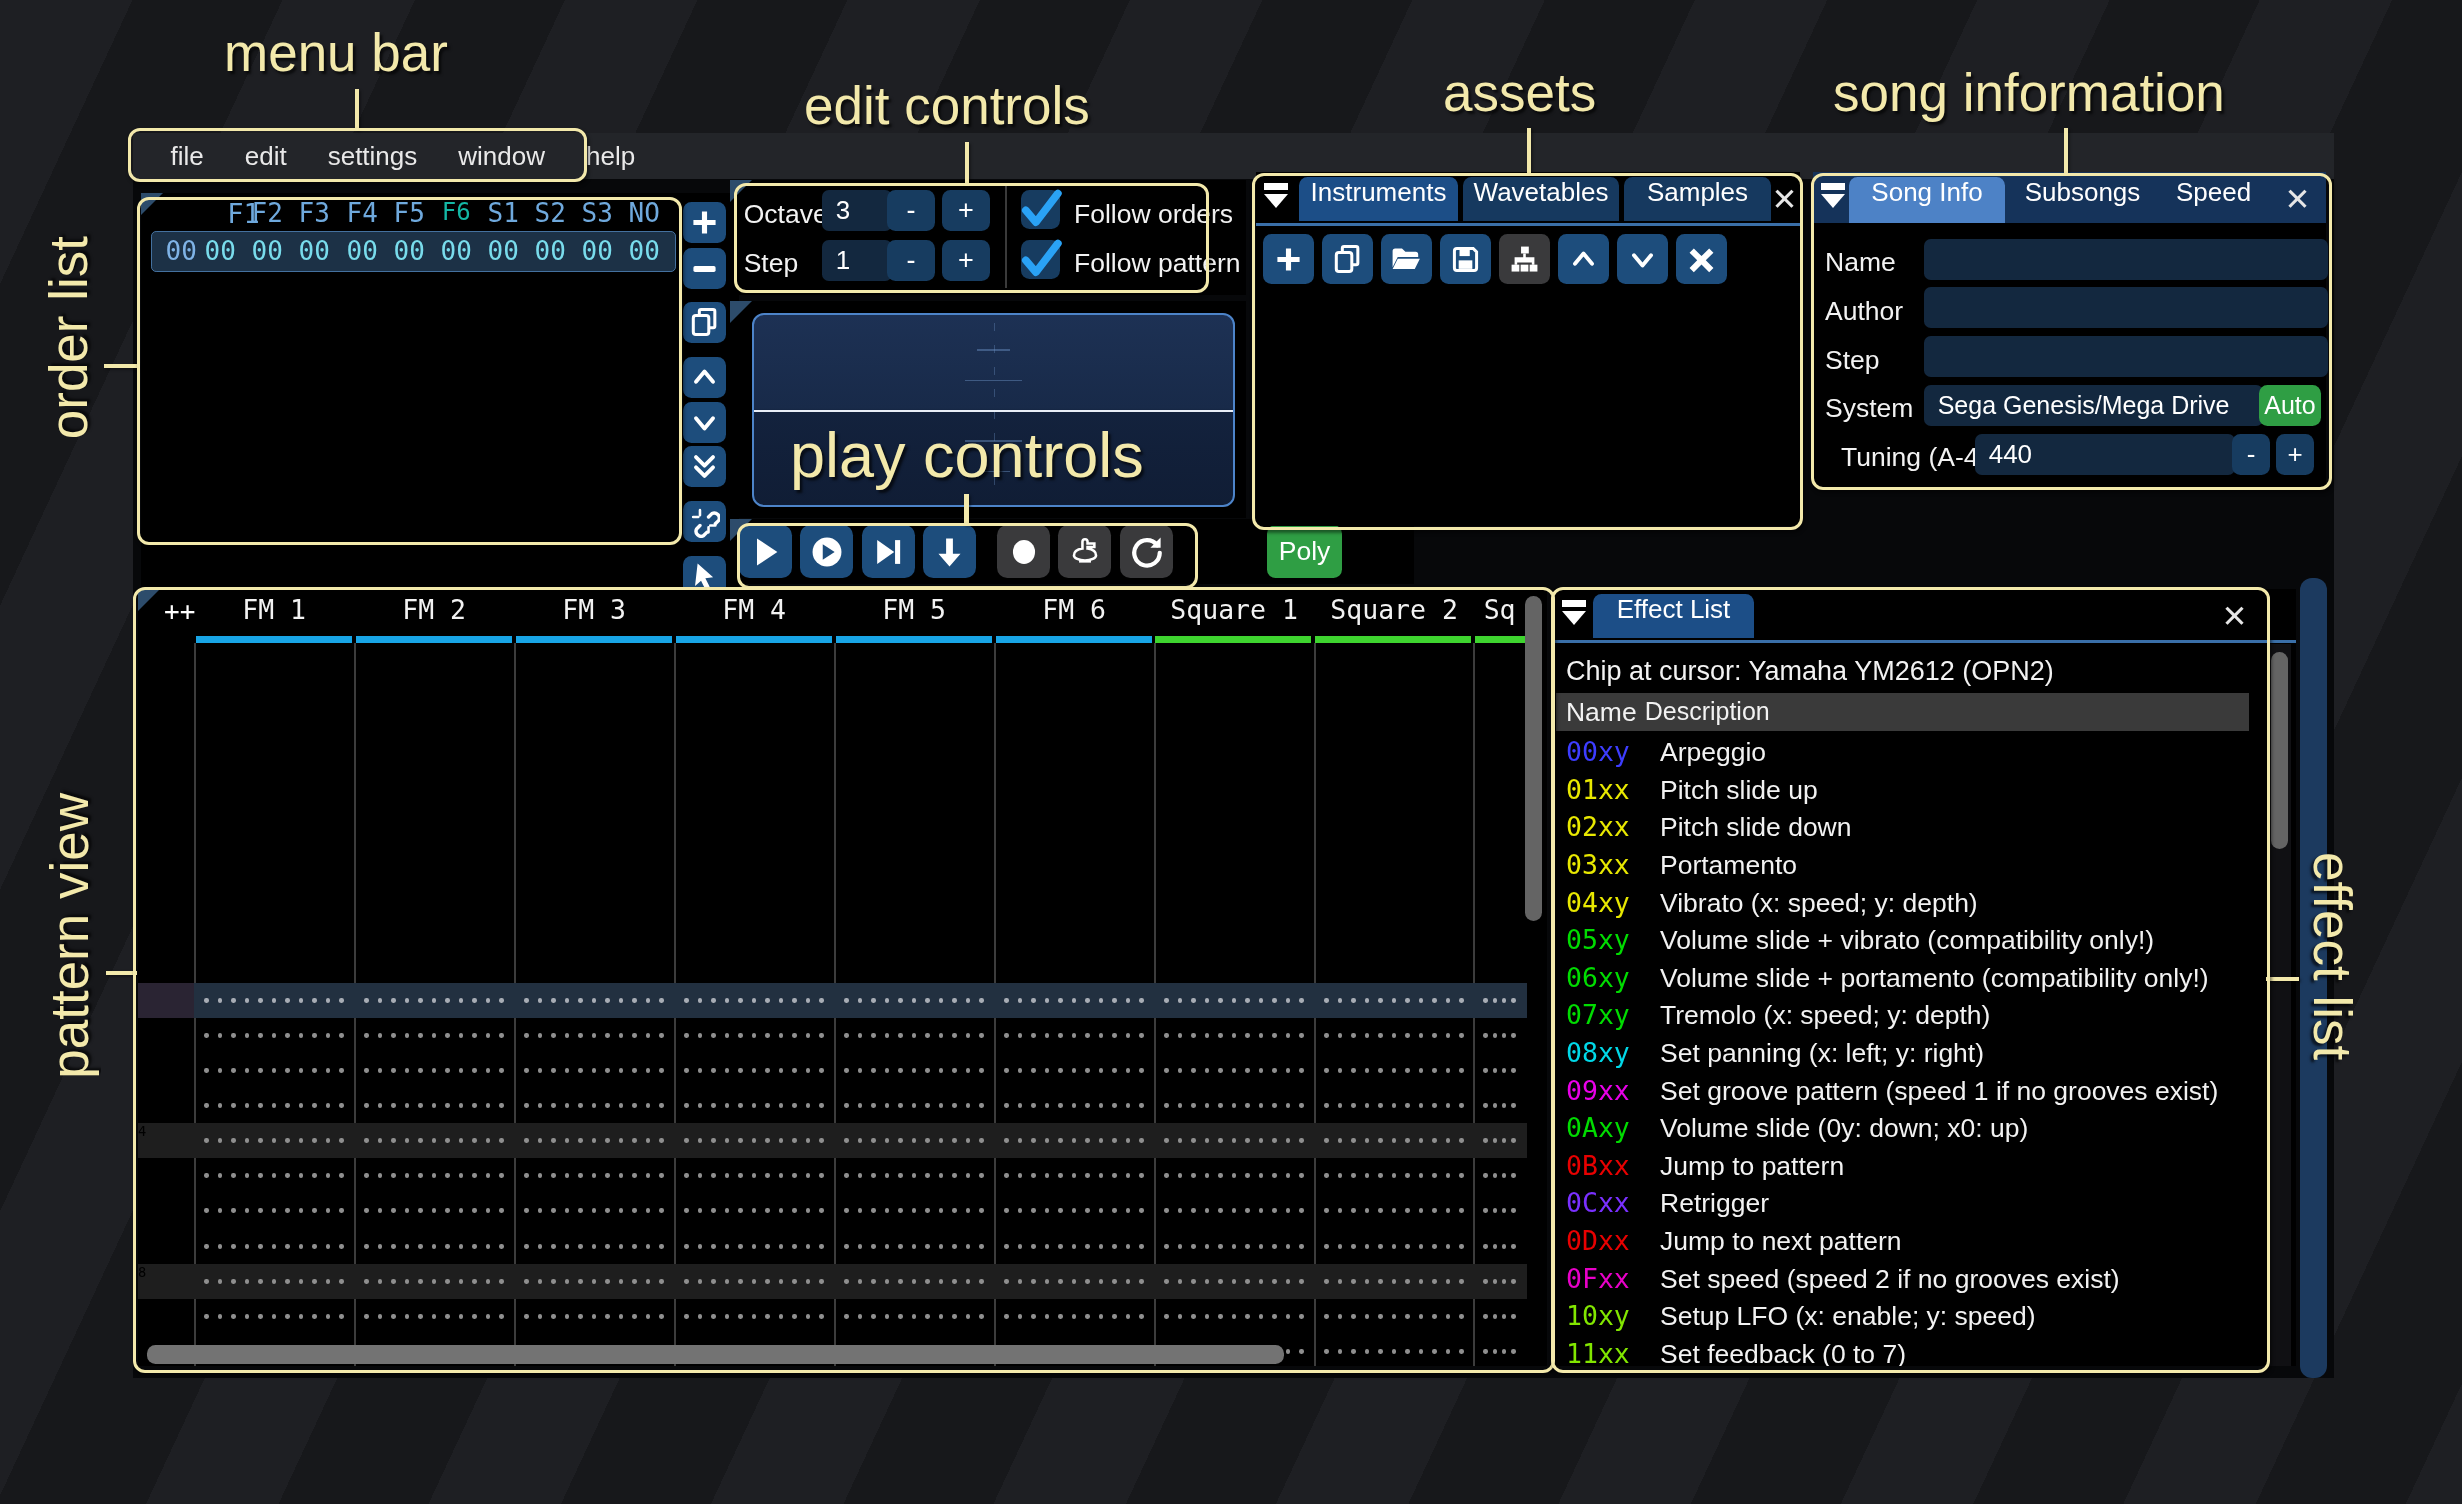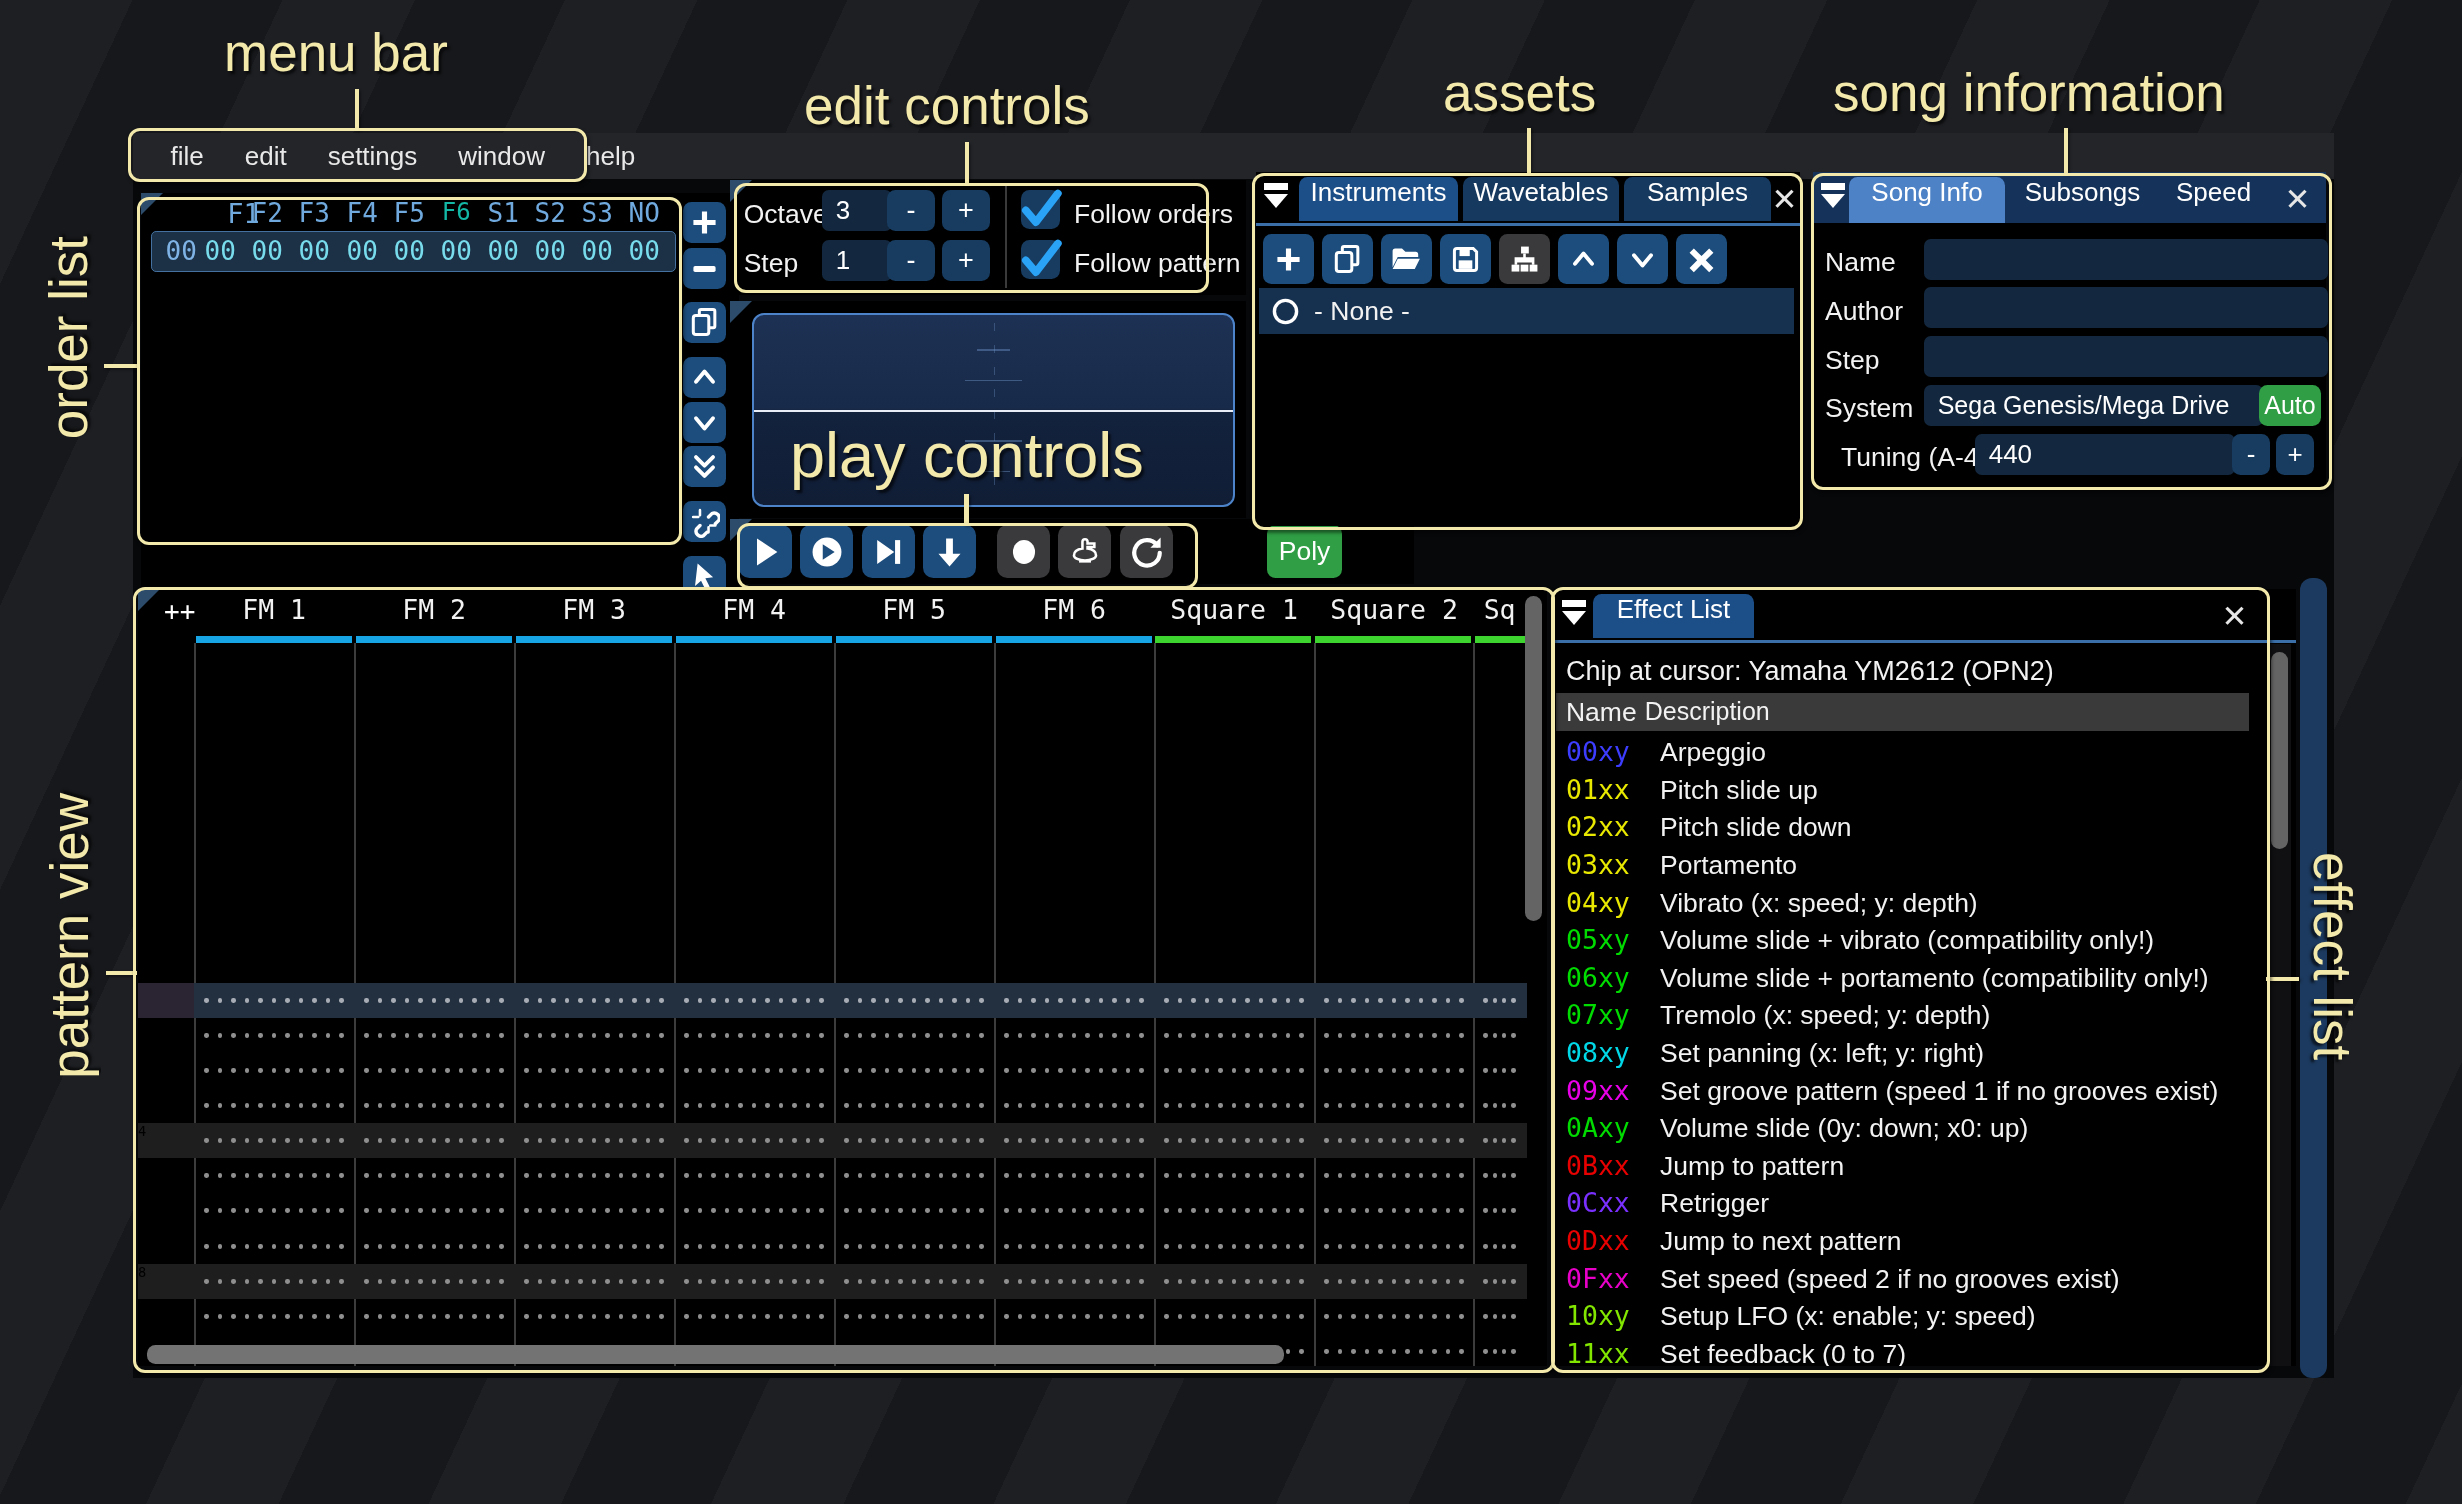--- a/index.html
+++ b/index.html
@@ -298,26 +298,20 @@
           <svg width="29" height="29" viewBox="0 0 34 34">
             <polyline points="7,12 17,24 27,12" fill="none" stroke="#fff" stroke-width="4.5" stroke-linecap="round" stroke-linejoin="round"></polyline>
           </svg>
         </div>
         <div style="position: absolute; left: 420px; top: 62px; width: 51px; height: 50px; border-radius: 8.5px; background: rgb(29, 77, 124); display: flex; align-items: center; justify-content: center;">
           <svg width="29" height="29" viewBox="0 0 34 34">
             <path d="M8 4l9 9 9-9 5 5-9 9 9 9-5 5-9-9-9 9-5-5 9-9-9-9z" fill="#fff"></path>
           </svg>
         </div>
       </div>
-    <div style="position:absolute;left:3.4px;top:116px;width:535px;height:46px;background:#16304f;display:flex;align-items:center;">
-      <svg width="29" height="29" viewBox="0 0 34 34" style="margin-left:12px;">
-          <circle cx="17" cy="17" r="13" fill="none" stroke="#fff" stroke-width="4"></circle>
-        </svg>
-      <span style="color:#f2f2f2;font-size:26.5px;margin-left:13.7px;">- None -</span>
-    </div>
   </div>
 
   <div class="panel" style="left:1680px;top:39px;width:513px;height:315px;">
     <div style="position:absolute;left:0;top:0;width:513px;height:51px;background:#15335a;"></div>
     <div class="collapse" style="left:6.8px;top:10.3px;">
         <div class="bar"></div>
         <div class="tri"></div>
       </div>
     <div class="tab" style="left:36px;top:5.1px;width:156px;height:46px;background:#4d82c6;">
         <span>Song Info</span>

